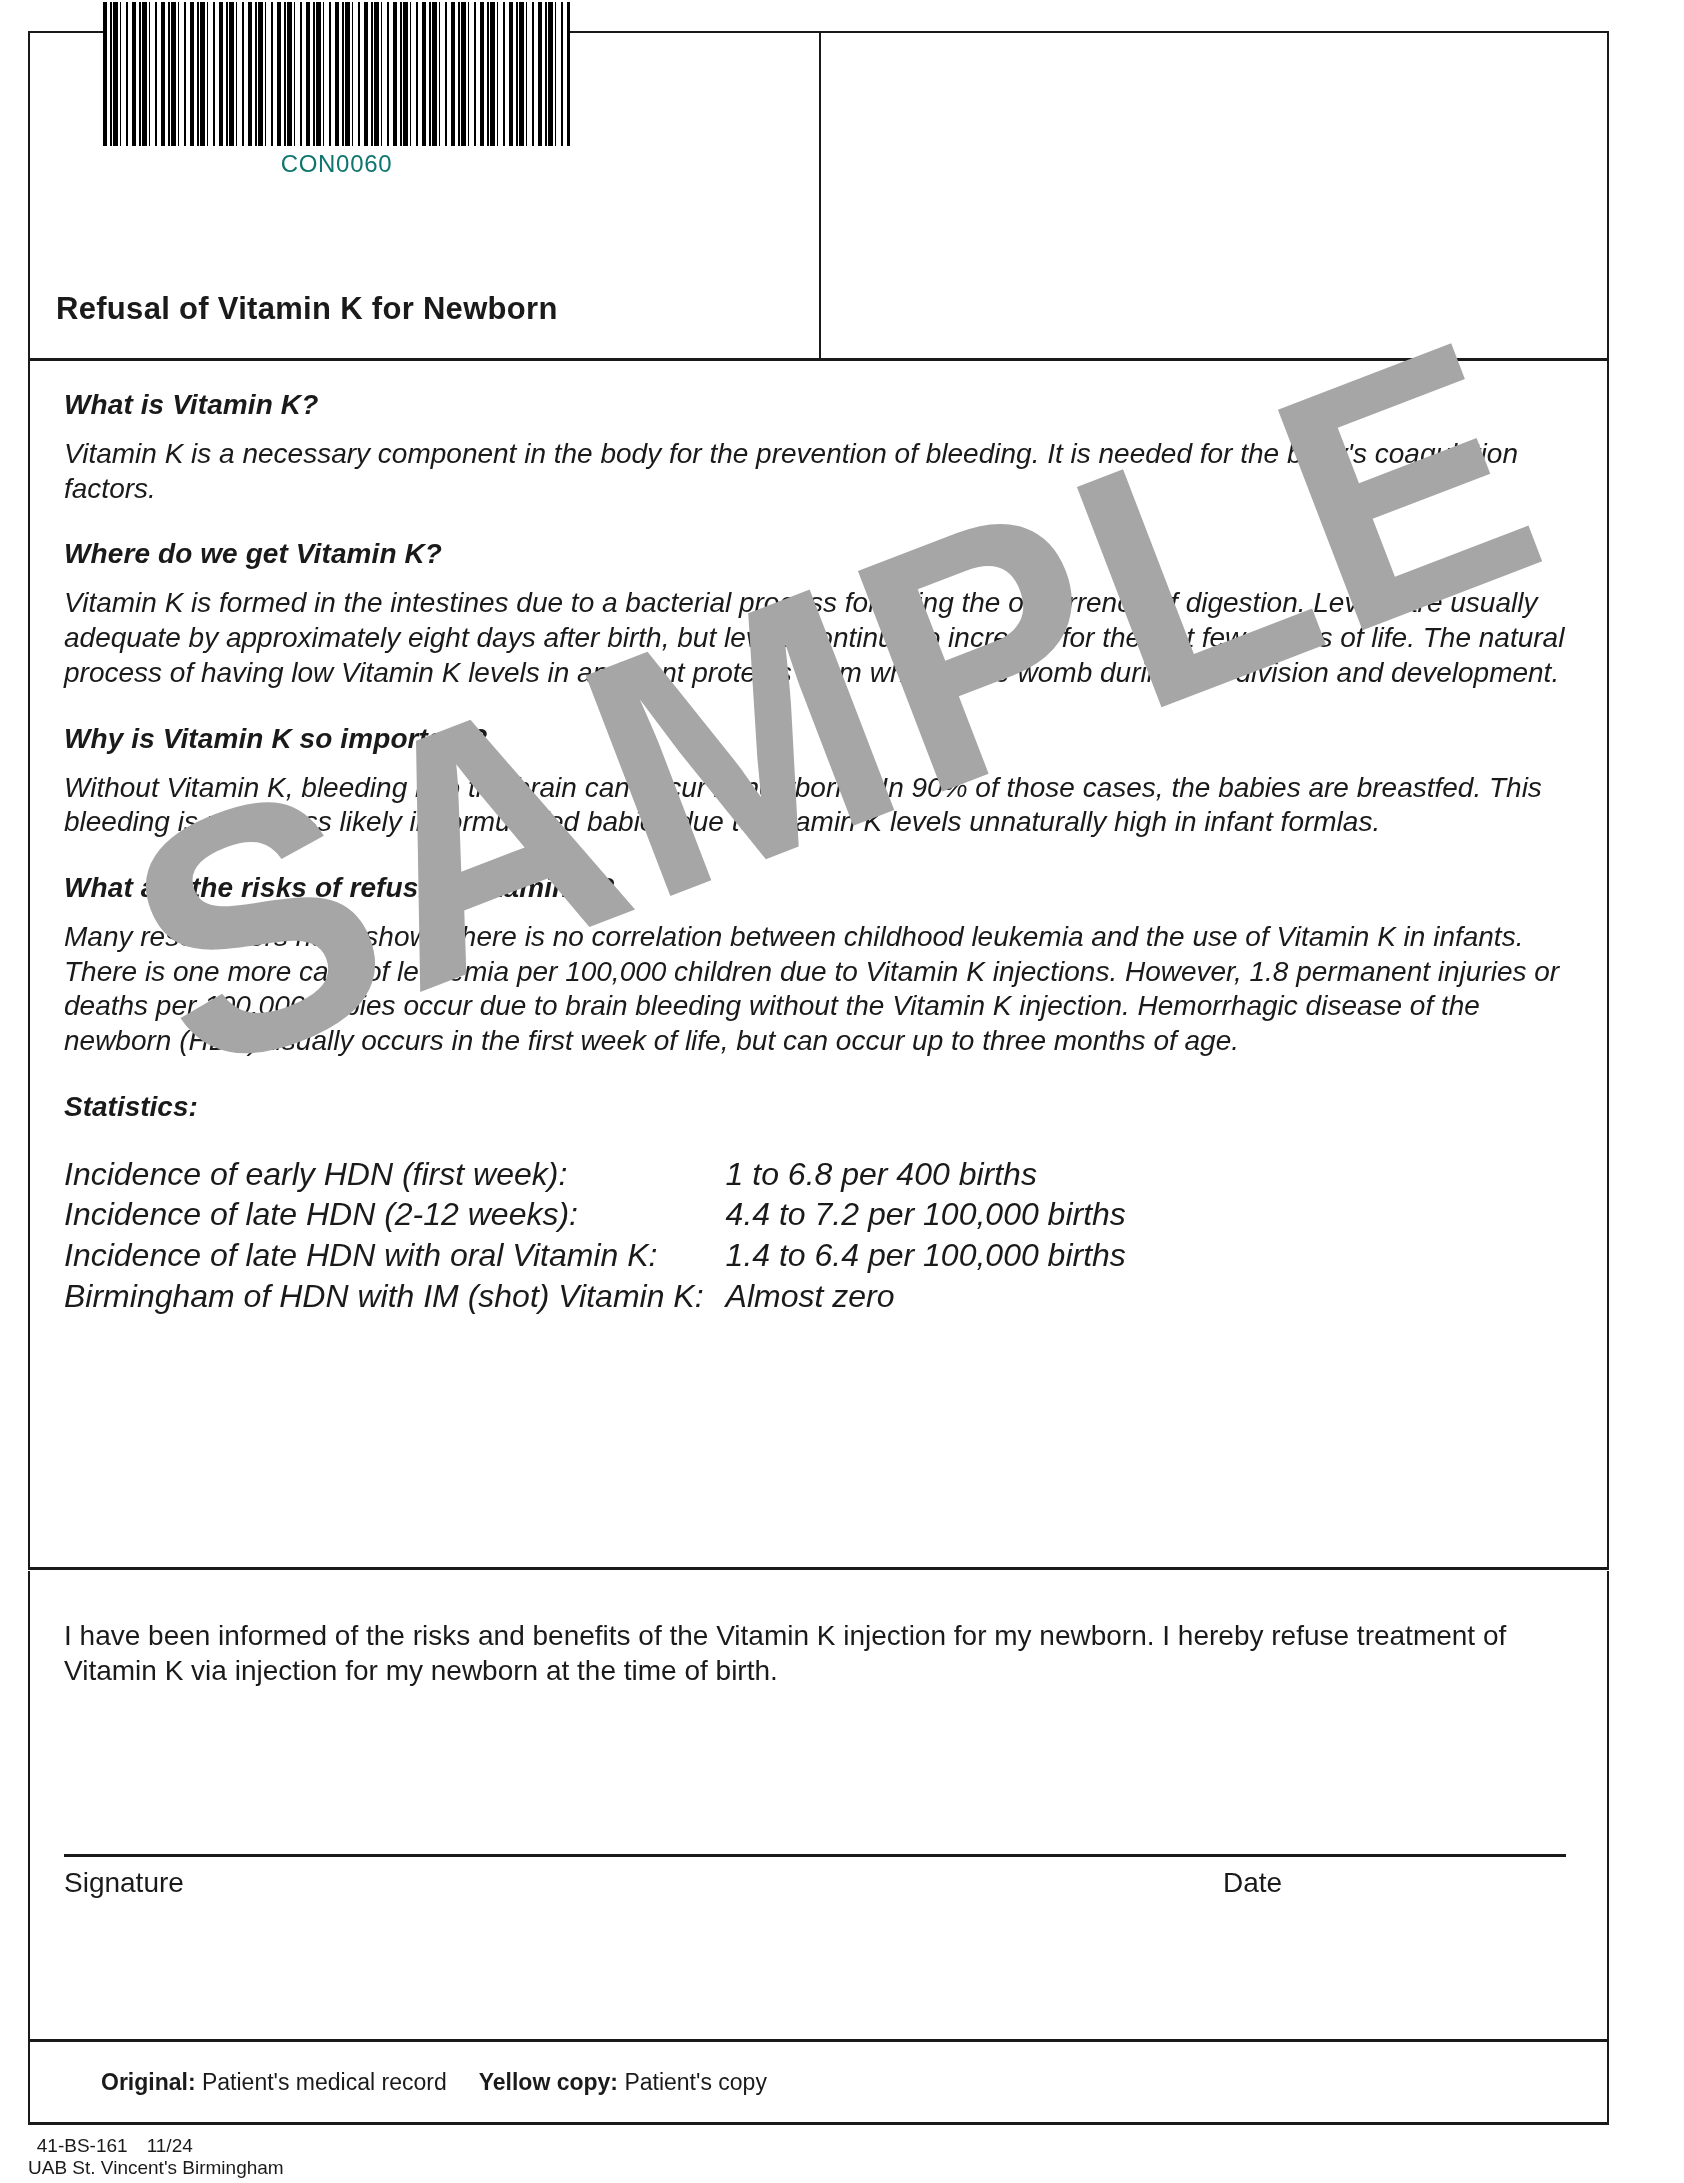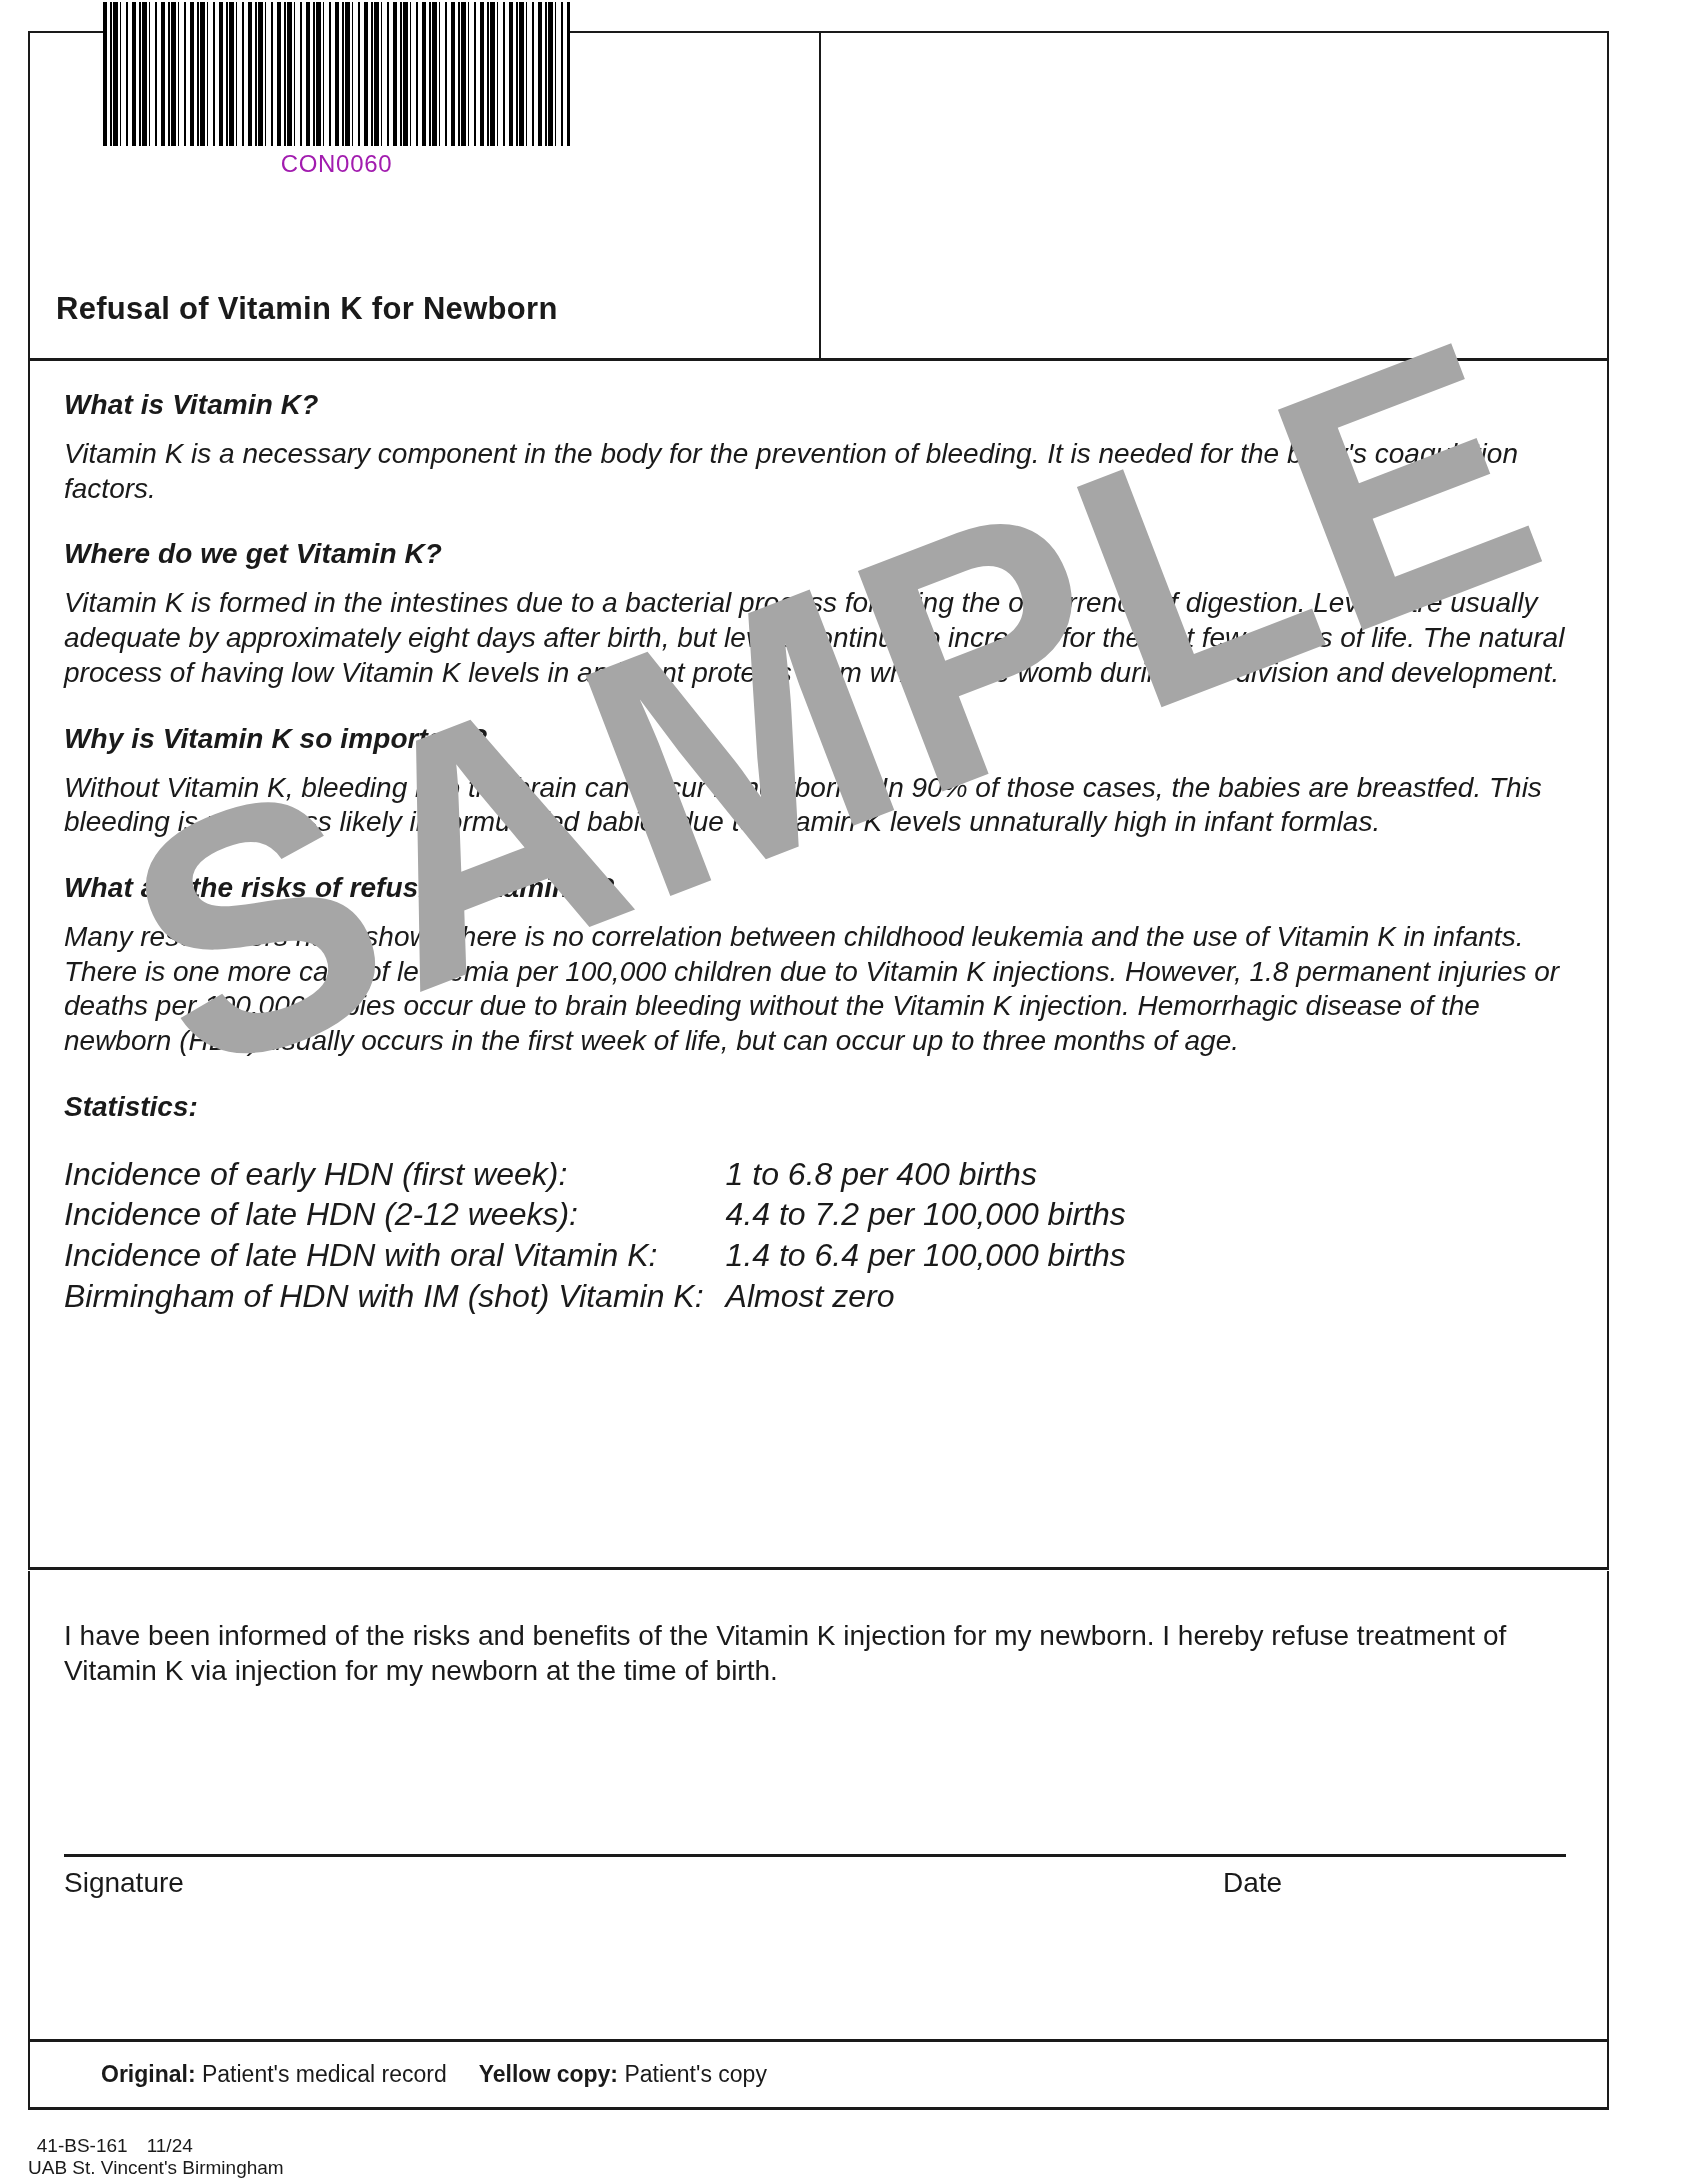--- a/index.html
+++ b/index.html
@@ -58,21 +58,21 @@
         #000 0 3.6px, #fff 3.6px 6.6px,
         #000 6.6px 8.8px, #fff 8.8px 10.2px,
         #000 10.2px 14.6px, #fff 14.6px 17px,
         #000 17px 18px, #fff 18px 22.6px,
         #000 22.6px 25.5px, #fff 25.5px 29px);
   }
   .barcode-label {
     font-size: 24px;
     letter-spacing: 0.7px;
     margin-top: 4.4px;
-    color: #a21caf;
+    color: #0f766e;
   }
   .form-title {
     position: absolute;
     left: 26px;
     bottom: 31px;
     font-size: 31px;
     font-weight: bold;
     letter-spacing: 0.3px;
     white-space: nowrap;
   }
@@ -157,21 +157,21 @@
     font-size: 28px;
     margin-top: 10.2px;
   }
 
   
   .copies-box {
     position: absolute;
     left: 28px;
     top: 2042px;
     width: 1581px;
-    height: 68px;
+    height: 83px;
     box-sizing: border-box;
     border-left: 2.2px solid #1a1a1a;
     border-right: 2.2px solid #1a1a1a;
     border-bottom: 3.6px solid #1a1a1a;
     display: flex;
     align-items: center;
     padding-left: 71px;
     font-size: 23px;
   }
   .copies-box .lbl { font-weight: bold; }

